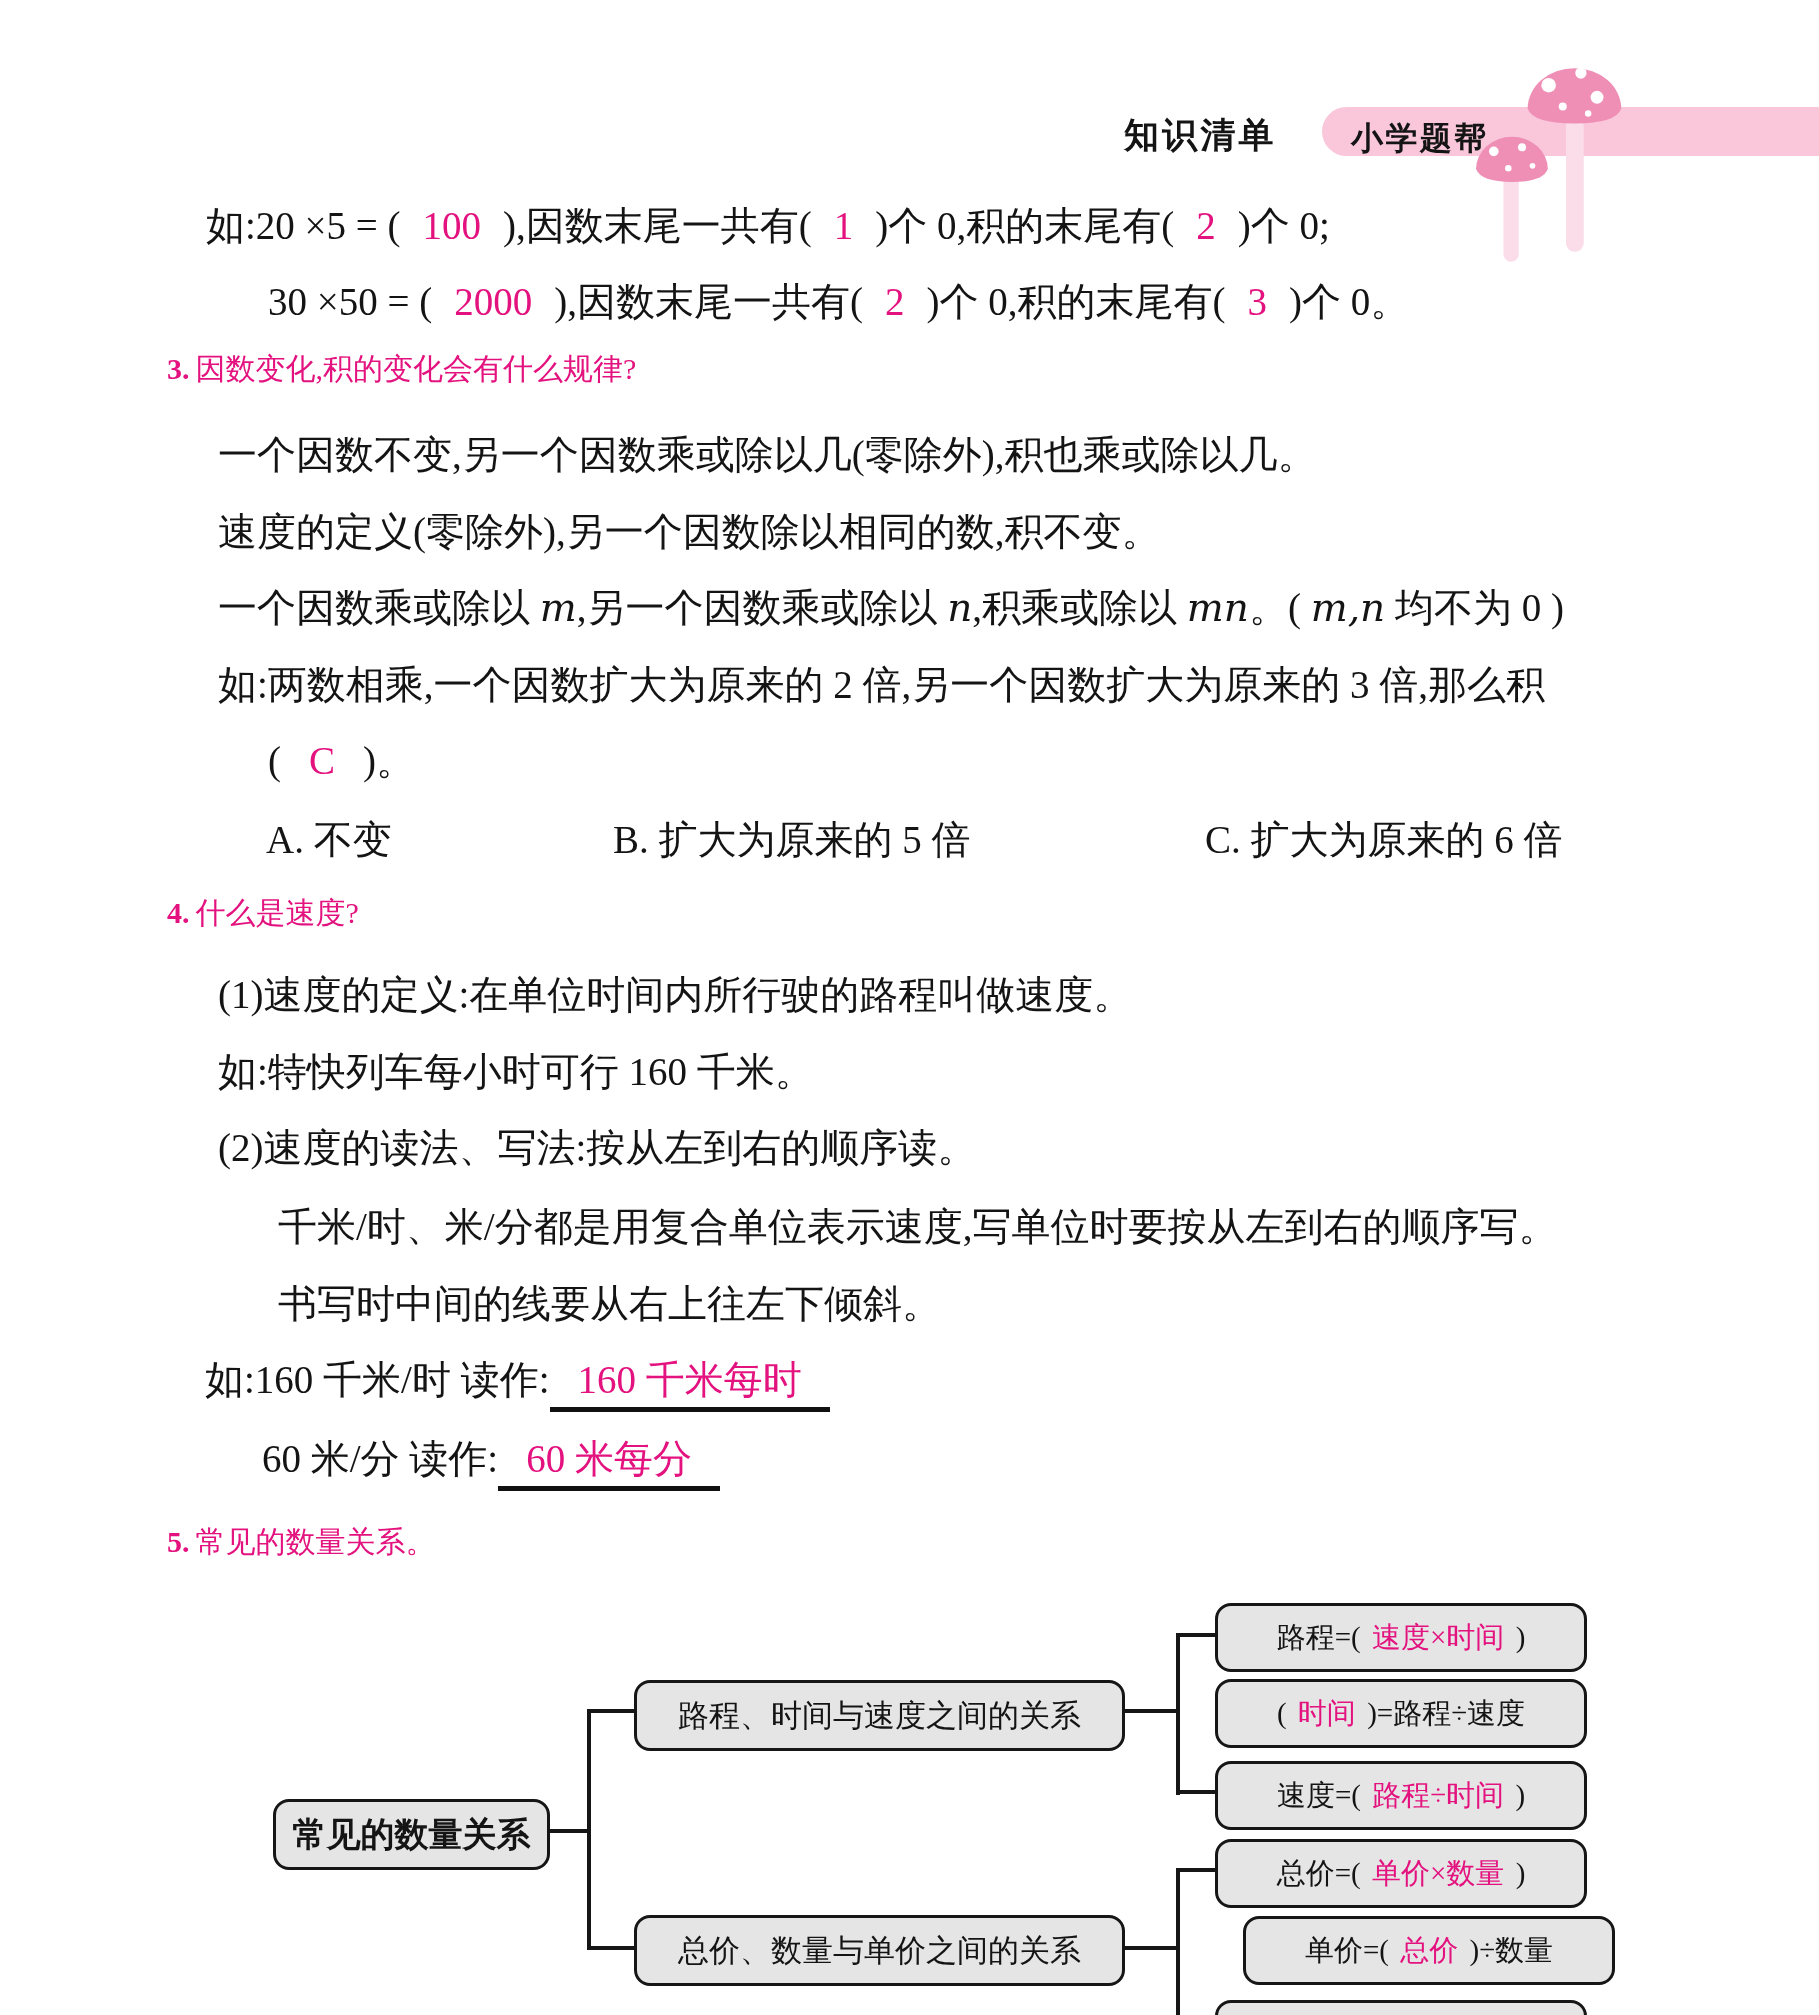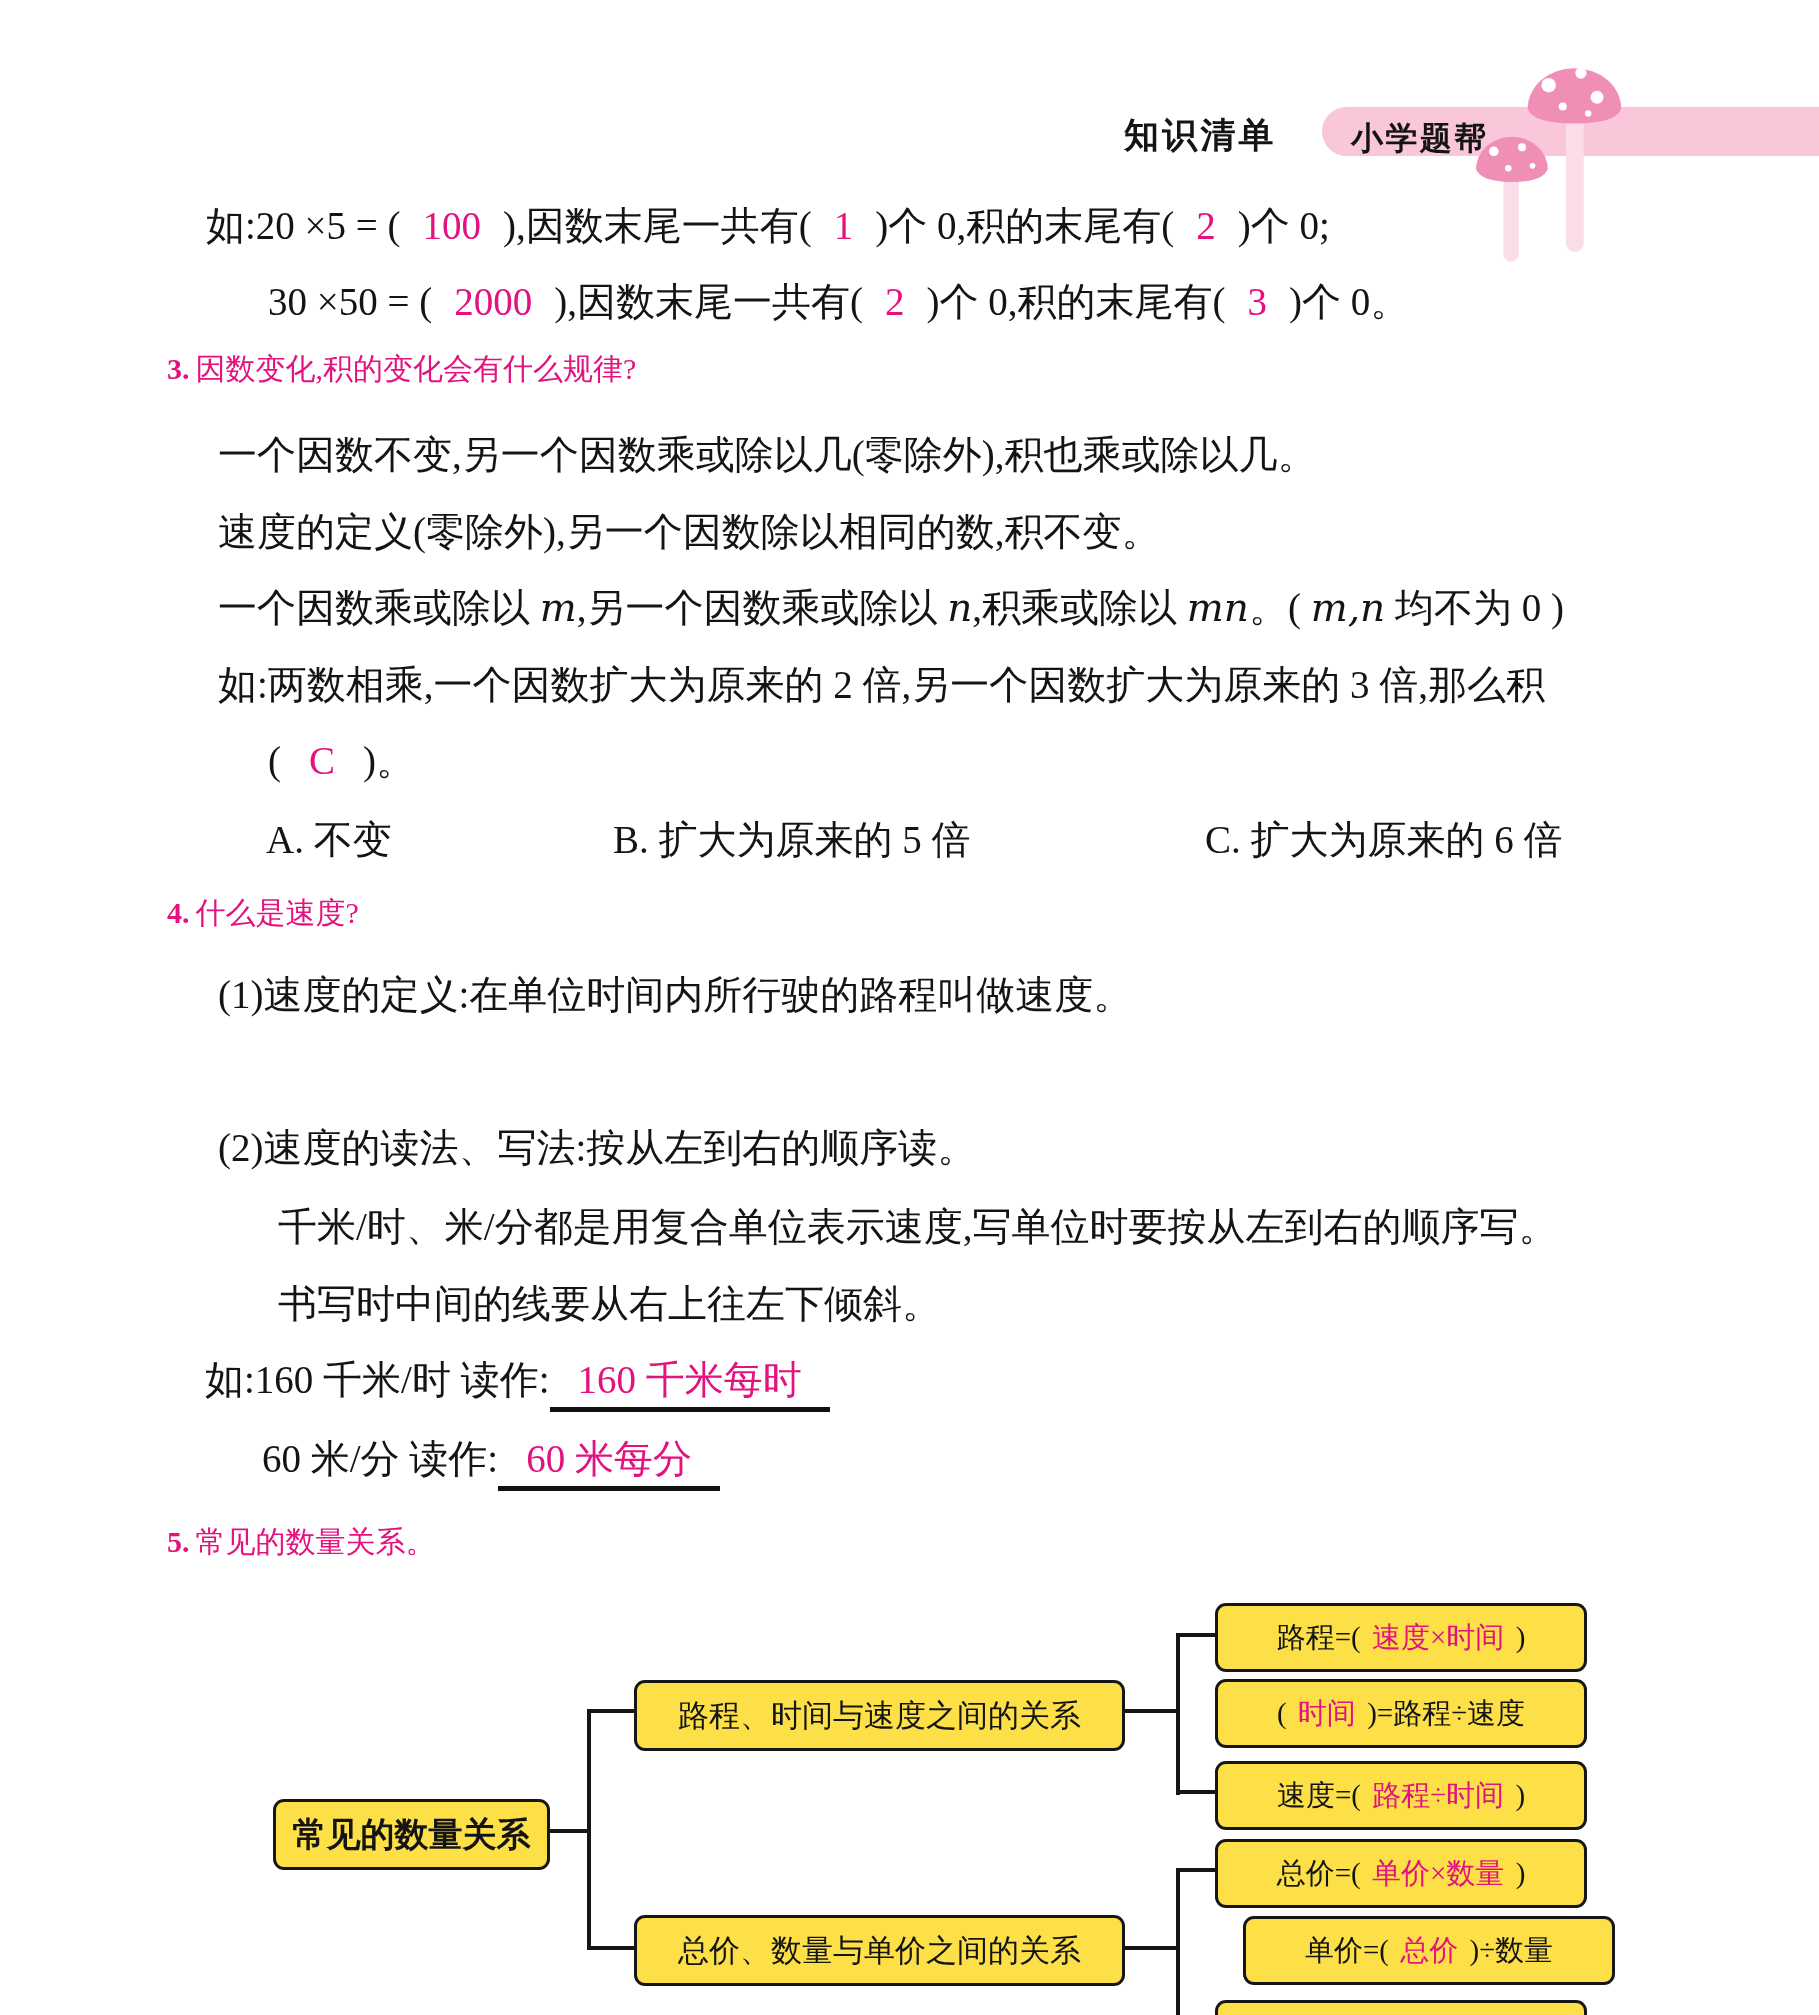--- a/index.html
+++ b/index.html
@@ -15,21 +15,21 @@
   .blank{color:var(--accent);padding:0 22px;margin-top:12px;}
   .gapC{color:var(--accent);padding:0 28px;}
   .uans{color:var(--accent);border-bottom:5.6px solid #111;padding:0 28px 6.4px 28px;}
   .it{font-style:italic;font-family:"DejaVu Serif",serif;}
   
   .banner{position:absolute;left:1322px;top:107px;width:498px;height:49px;
           background:var(--banner);border-radius:24.6px 0 0 24.6px;}
   .kb-label{position:absolute;left:1124px;top:114px;font-size:35px;font-weight:bold;letter-spacing:3.2px;}
   .brand{position:absolute;left:1351px;top:118px;font-size:32px;font-weight:bold;letter-spacing:2.4px;}
   
-  .box{position:absolute;border:3.6px solid #161616;border-radius:11px;background:#fde047;
+  .box{position:absolute;border:3.6px solid #161616;border-radius:16px;background:#e5e5e5;
        display:flex;align-items:center;justify-content:center;white-space:nowrap;}
   .mid{left:634px;width:485px;height:65px;font-size:31px;}
   .leaf{left:1215px;width:366px;height:63px;font-size:29px;}
   .root{left:273px;top:1799px;width:271px;height:65px;font-size:34px;font-weight:bold;
         font-family:"Liberation Sans","DejaVu Sans",sans-serif;}
   .lgap{color:var(--accent);padding:0 11.3px;}
   .ln{position:absolute;background:#161616;}
   .cap{fill:var(--cap);} .stem{fill:var(--stem);} .spot{fill:#ffffff;}
 </style>
 </head>
@@ -76,20 +76,21 @@
     <span>(</span><span class="gapC">C</span><span>)。</span>
   </div>
   <div class="t" style="left:266px;top:816px;">A. 不变</div>
   <div class="t" style="left:613px;top:816px;">B. 扩大为原来的 5 倍</div>
   <div class="t" style="left:1205px;top:816px;">C. 扩大为原来的 6 倍</div>
 
   <div class="t h" style="left:167px;top:894px;">
     <b>4.</b> <span>什么是速度?</span>
   </div>
   <div class="t" style="left:218px;top:971px;">(1)速度的定义:在单位时间内所行驶的路程叫做速度。</div>
+  <div class="t" style="left:218px;top:1048px;">如:特快列车每小时可行 160 千米。</div>
   <div class="t" style="left:218px;top:1124px;">(2)速度的读法、写法:按从左到右的顺序读。</div>
   <div class="t" style="left:278px;top:1203px;">千米/时、米/分都是用复合单位表示速度,写单位时要按从左到右的顺序写。</div>
   <div class="t" style="left:278px;top:1280px;">书写时中间的线要从右上往左下倾斜。</div>
   <div class="t" style="left:205px;top:1356px;">
     <span>如:160 千米/时  读作:</span><span class="uans">160 千米每时</span>
   </div>
   <div class="t" style="left:262px;top:1435px;">
     <span>60 米/分  读作:</span><span class="uans">60 米每分</span>
   </div>
 

